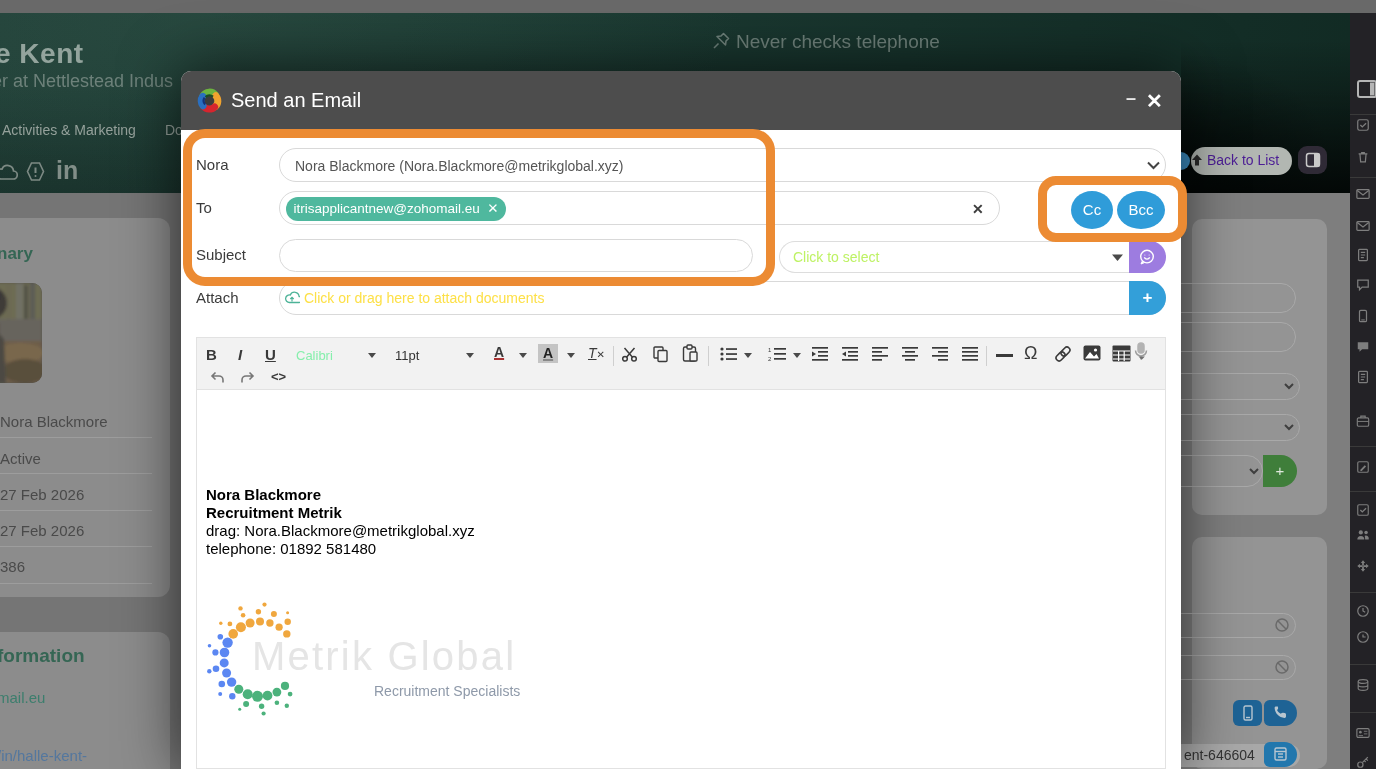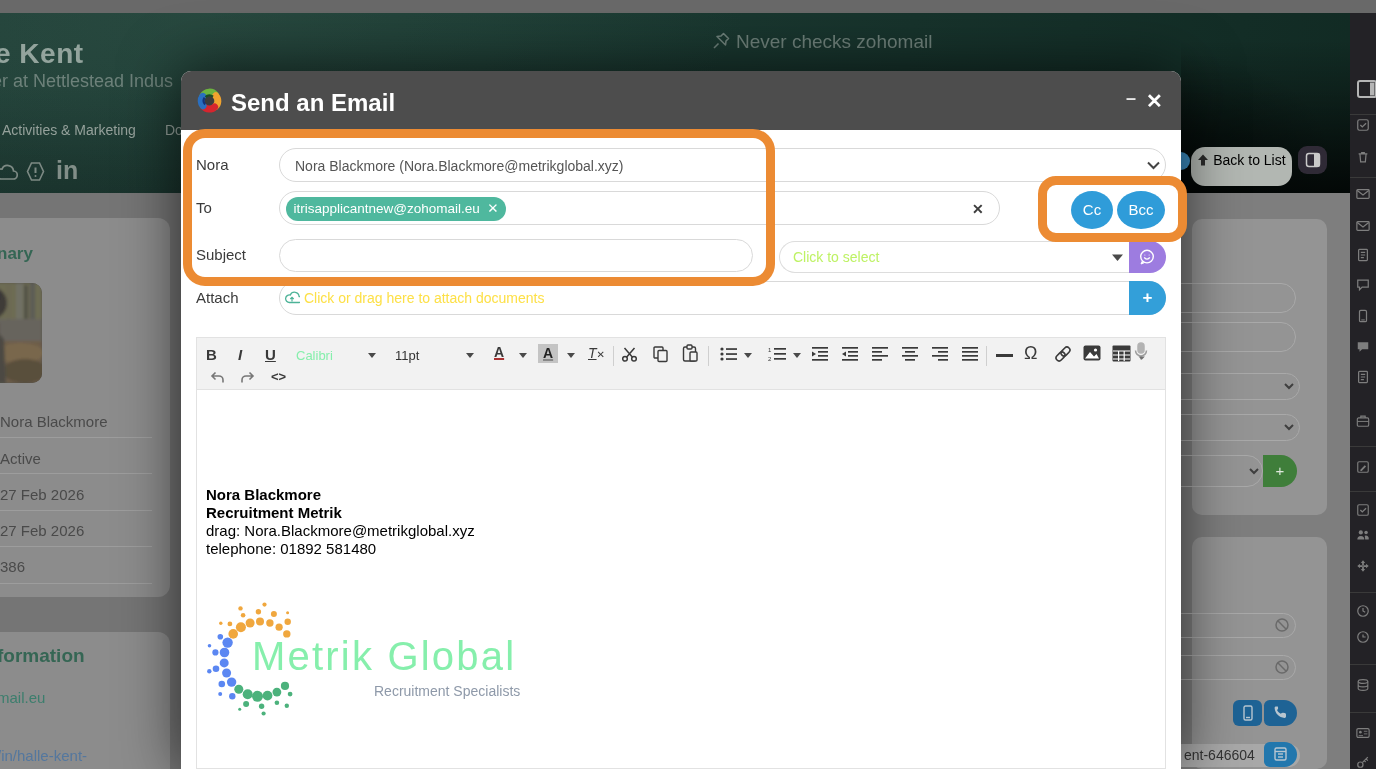--- a/index.html
+++ b/index.html
@@ -24,66 +24,66 @@
 #card1{left:-16px;top:218px;width:186px;height:379px}
 #card2{left:-16px;top:632px;width:186px;height:200px}
 .grn{color:#356654;font-weight:bold;font-size:17px}
 .srow{color:#4a4a4a;font-size:15px}
 .sdiv{height:1px;background:#9d9d9d;left:0;width:152px}
 #photo{left:-20px;top:283px;width:62px;height:100px;border-radius:10px;overflow:hidden}
 
 #rcard1{left:1192px;top:219px;width:135px;height:296px;background:#949494;border-radius:10px}
 #rcard2{left:1192px;top:537px;width:135px;height:232px;background:#949494;border-radius:10px}
 .rpill{position:absolute;border:1px solid #a9a9a9;border-radius:16px;height:30px;left:1100px}
-#backlist{left:1191px;top:147px;width:101px;height:39px;background:#b2b7b2;border-radius:14px;color:#000000;font-size:14px;line-height:27px;text-align:center}
+#backlist{left:1191px;top:147px;width:101px;height:28px;background:#b2b7b2;border-radius:14px;color:#4c1d95;font-size:14px;line-height:27px;text-align:left}
 #sqbtn{left:1298px;top:146px;width:29px;height:28px;background:#2f2a36;border-radius:9px}
 #bluesliver{left:1172px;top:152px;width:18px;height:18px;border-radius:50%;background:#3d8fc4}
 
 #strip{left:1350px;top:13px;width:26px;height:756px;background:#232226}
 .ssep{position:absolute;left:1350px;width:26px;height:1px;background:#3a3a3a}
 
 #modal{left:181px;top:71px;width:1000px;height:698px;background:#fff;border-radius:10px 10px 0 0;box-shadow:0 0 60px rgba(0,0,0,.65)}
 #mhead{left:181px;top:71px;width:1000px;height:59px;background:#4d4d4d;border-radius:10px 10px 0 0}
-#mtitle{left:231px;top:89px;font-size:24px;font-weight:bold;color:#fff}
+#mtitle{left:231px;top:89px;font-size:20px;font-weight:normal;color:#fff}
 #mmin{left:1126px;top:88px;font-size:18px;font-weight:bold;color:#e8e8e8}
 #mclose{left:1146px;top:89px;font-size:20px;font-weight:bold;color:#fff}
 .flabel{font-size:15px;color:#3b3b3b}
 .pill{position:absolute;background:#fff;border:1px solid #d9d9d9;border-radius:17px}
 #fromtxt{left:295px;top:158px;font-size:14px;color:#555}
 #chip{left:286px;top:197px;width:220px;height:24px;background:#4fb89e;border-radius:12px;color:#fff;font-size:13.5px;line-height:24px;text-align:center}
 #toclear{left:972px;top:201px;font-size:14px;font-weight:bold;color:#3d3d3d}
 .ccbtn{position:absolute;background:#2f9cd9;color:#fff;font-size:15px;text-align:center;line-height:38px;border-radius:50%}
 #clicksel{left:779px;top:241px;width:350px;height:32px;border:1px solid #ddd;border-right:none;border-radius:17px 0 0 17px;background:#fff}
 #cstxt{left:793px;top:249px;font-size:14px;color:#bef264}
 #purplebtn{left:1129px;top:241px;width:37px;height:32px;background:#9d7ce0;border-radius:0 17px 17px 0}
 #attachtxt{left:304px;top:290px;font-size:14px;color:#fde047}
 #plusbtn{left:1129px;top:281px;width:37px;height:34px;background:#339fd9;border-radius:0 17px 17px 0;color:#fff;font-size:17px;font-weight:bold;text-align:center;line-height:33px}
 
 #editor{left:196px;top:337px;width:970px;height:432px;border:1px solid #e2e2e2;background:#fff}
 #toolbar{left:196px;top:337px;width:970px;height:53px;background:#f2f2f2;border:1px solid #e2e2e2}
 .tt{position:absolute;color:#3a3a3a;font-size:14px}
 .tsep{position:absolute;top:346px;width:1px;height:20px;background:#cfcfcf}
 .caret{position:absolute;width:0;height:0;border-left:4px solid transparent;border-right:4px solid transparent;border-top:5px solid #4a4a4a}
 .sig{position:absolute;left:206px;font-size:15px;color:#000}
-#mlogotext{left:252px;top:634px;font-size:40px;color:#86efac;letter-spacing:2.2px}
+#mlogotext{left:252px;top:634px;font-size:40px;color:#e5e5e5;letter-spacing:2.2px}
 #mlogosub{left:374px;top:683px;font-size:14px;color:#8e99a9}
 
 .obox{position:absolute;border:9px solid #ec8b33;background:transparent;z-index:50}
 #obox1{left:183px;top:129px;width:592px;height:157px;border-radius:22px}
 #obox2{left:1038px;top:176px;width:149px;height:66px;border-radius:18px}
 </style></head>
 <body>
 <div class="abs" id="topbar"></div>
 <div class="abs" id="teal"></div>
 <div class="abs" id="tealshadow"></div>
 <div class="abs" id="ekent">e Kent</div>
 <div class="abs" id="esub">er at Nettlestead Indus</div>
 <div class="abs" id="tab1">Activities &amp; Marketing</div>
 <div class="abs" id="tab2">Do</div>
-<div class="abs" id="nevercheck">Never checks zohomail</div>
+<div class="abs" id="nevercheck">Never checks telephone</div>
 
 <svg class="abs" style="left:710px;top:30px" width="22" height="22" viewBox="0 0 22 22" fill="none" stroke="#6e807a" stroke-width="1.6">
     <path d="M13.5 3.5 L18.5 8.5 L16 11 L15.5 15 L7 6.5 L11 6 Z" stroke-linejoin="round"></path>
     <path d="M8.5 13.5 L4 18"></path>
   </svg>
 
 <svg class="abs" style="left:-6px;top:161px" width="24" height="22" viewBox="0 0 24 22" fill="none" stroke="#7d8a84" stroke-width="1.7">
     <path d="M7 18 a5 5 0 1 1 1-9.9 a6 6 0 0 1 11.5 1.9 a4 4 0 0 1 -.5 8 z"></path>
   </svg>
 

